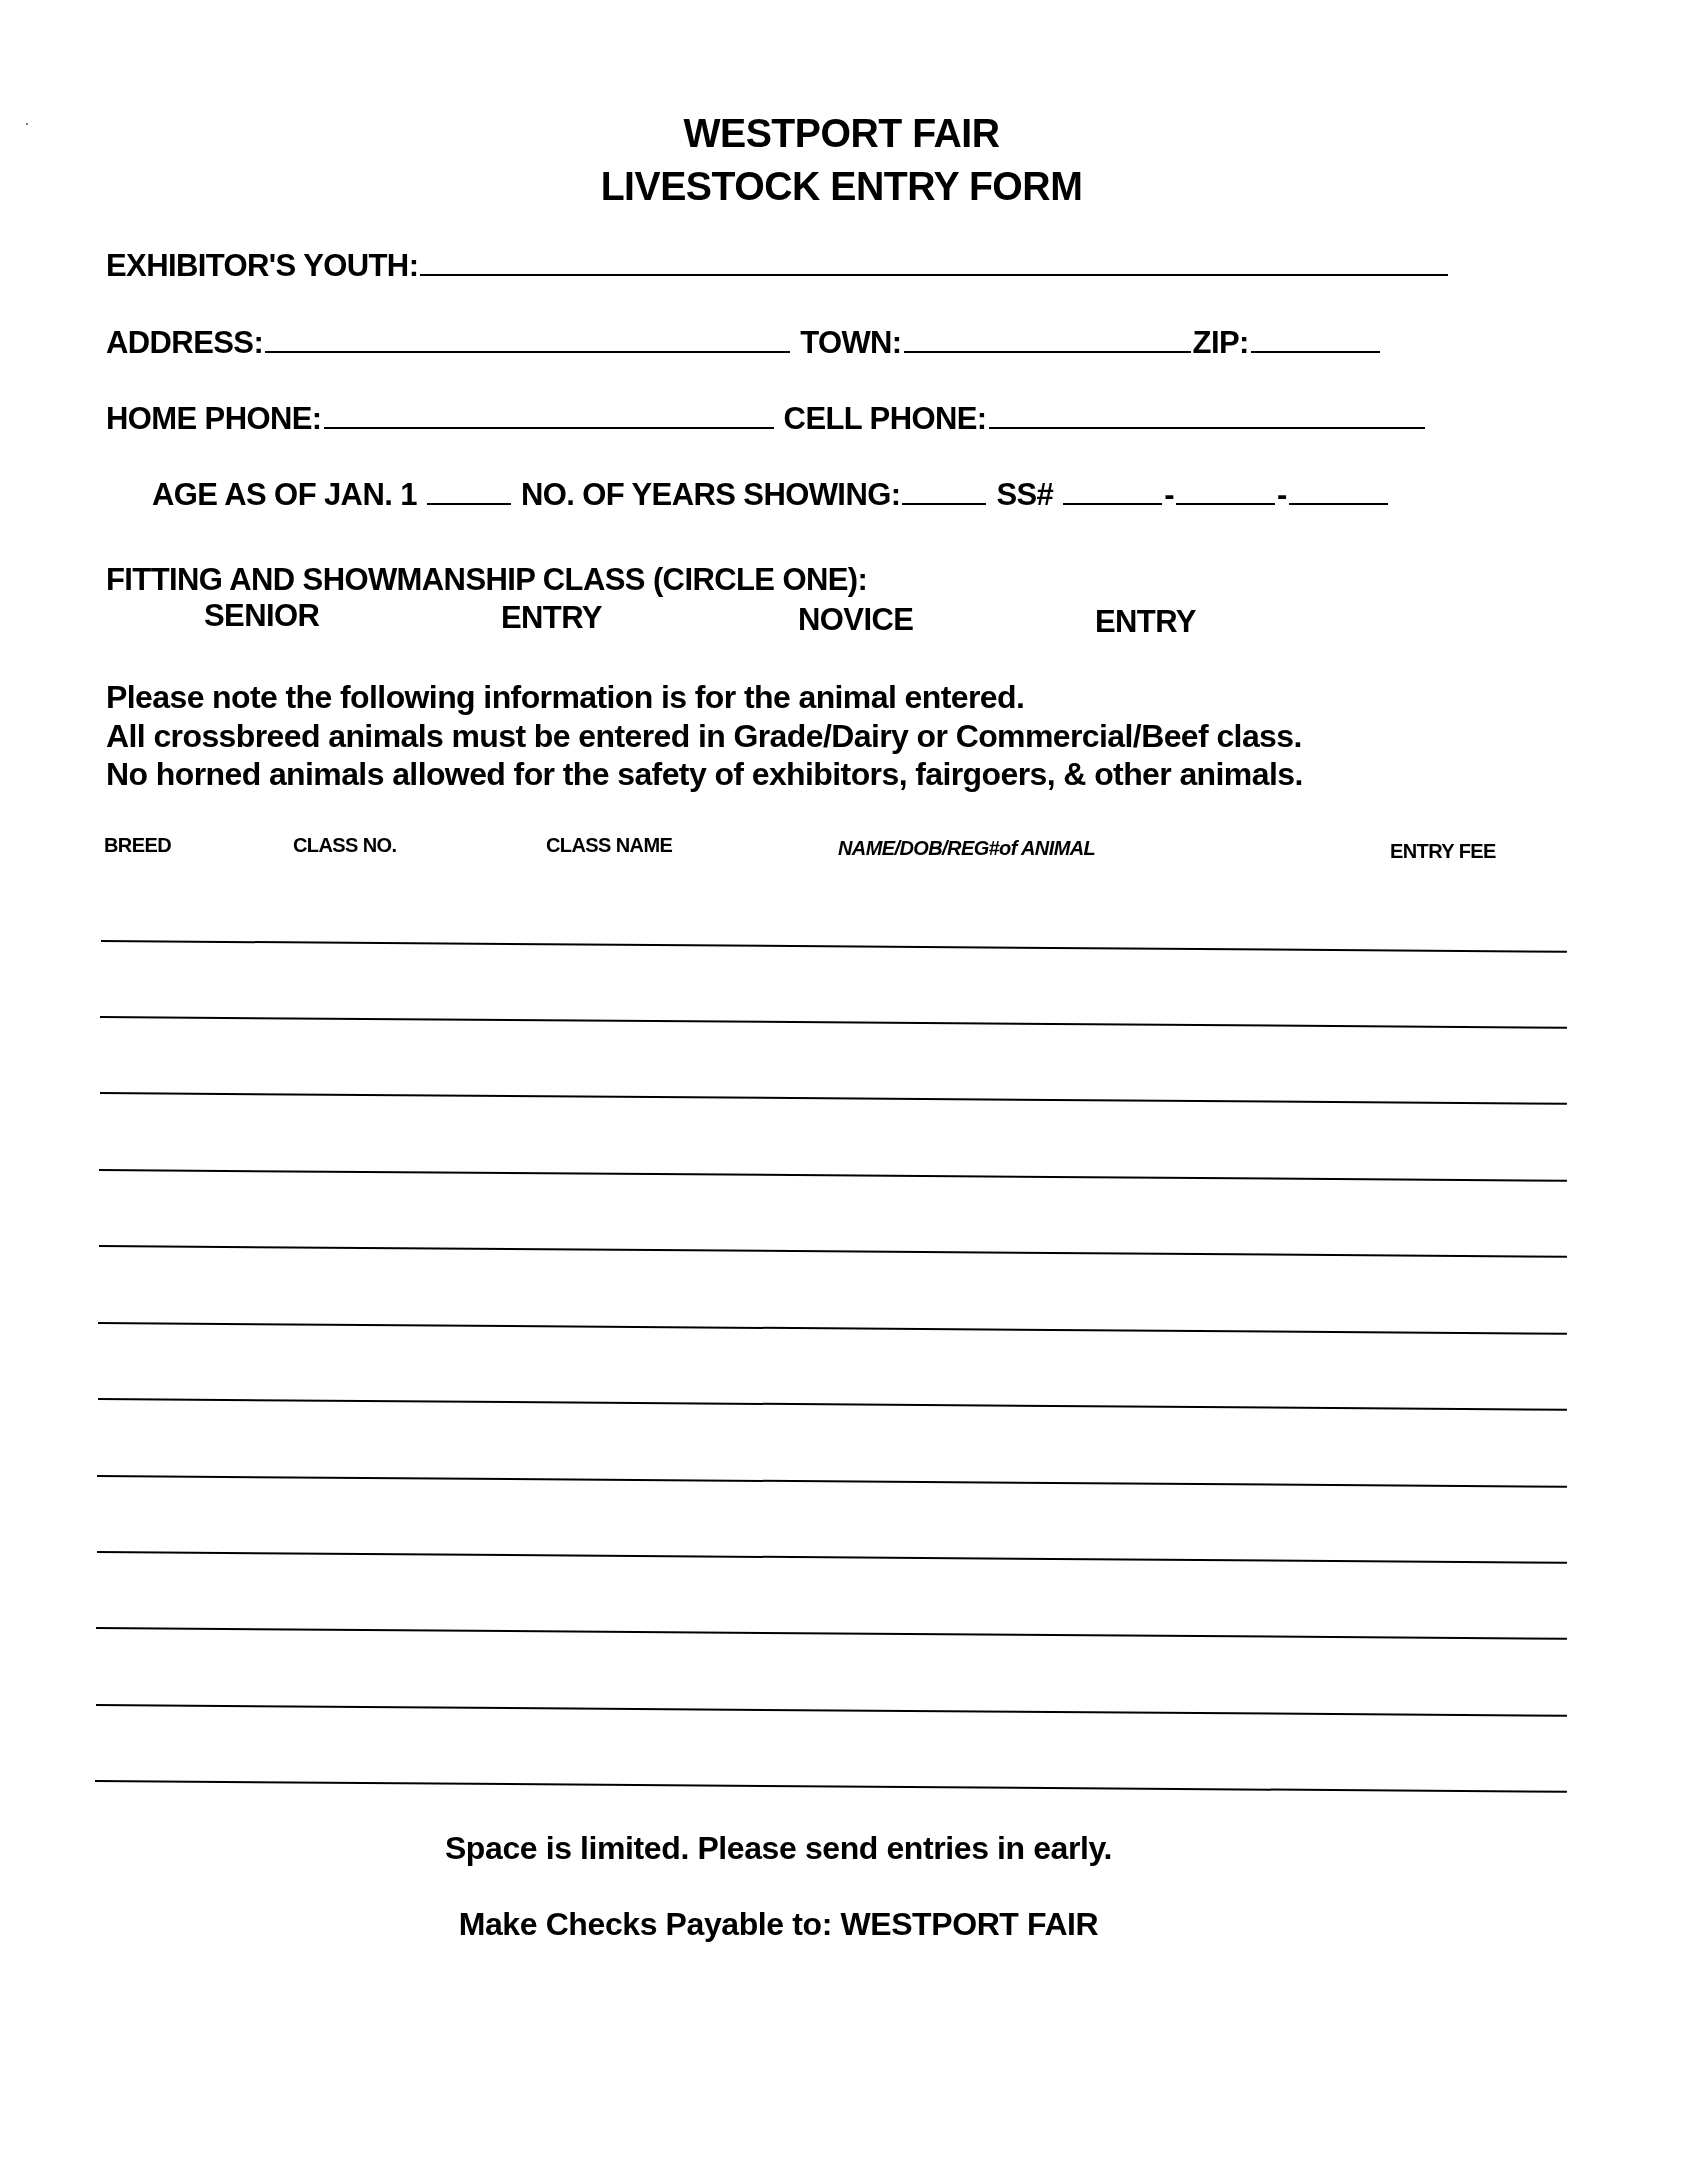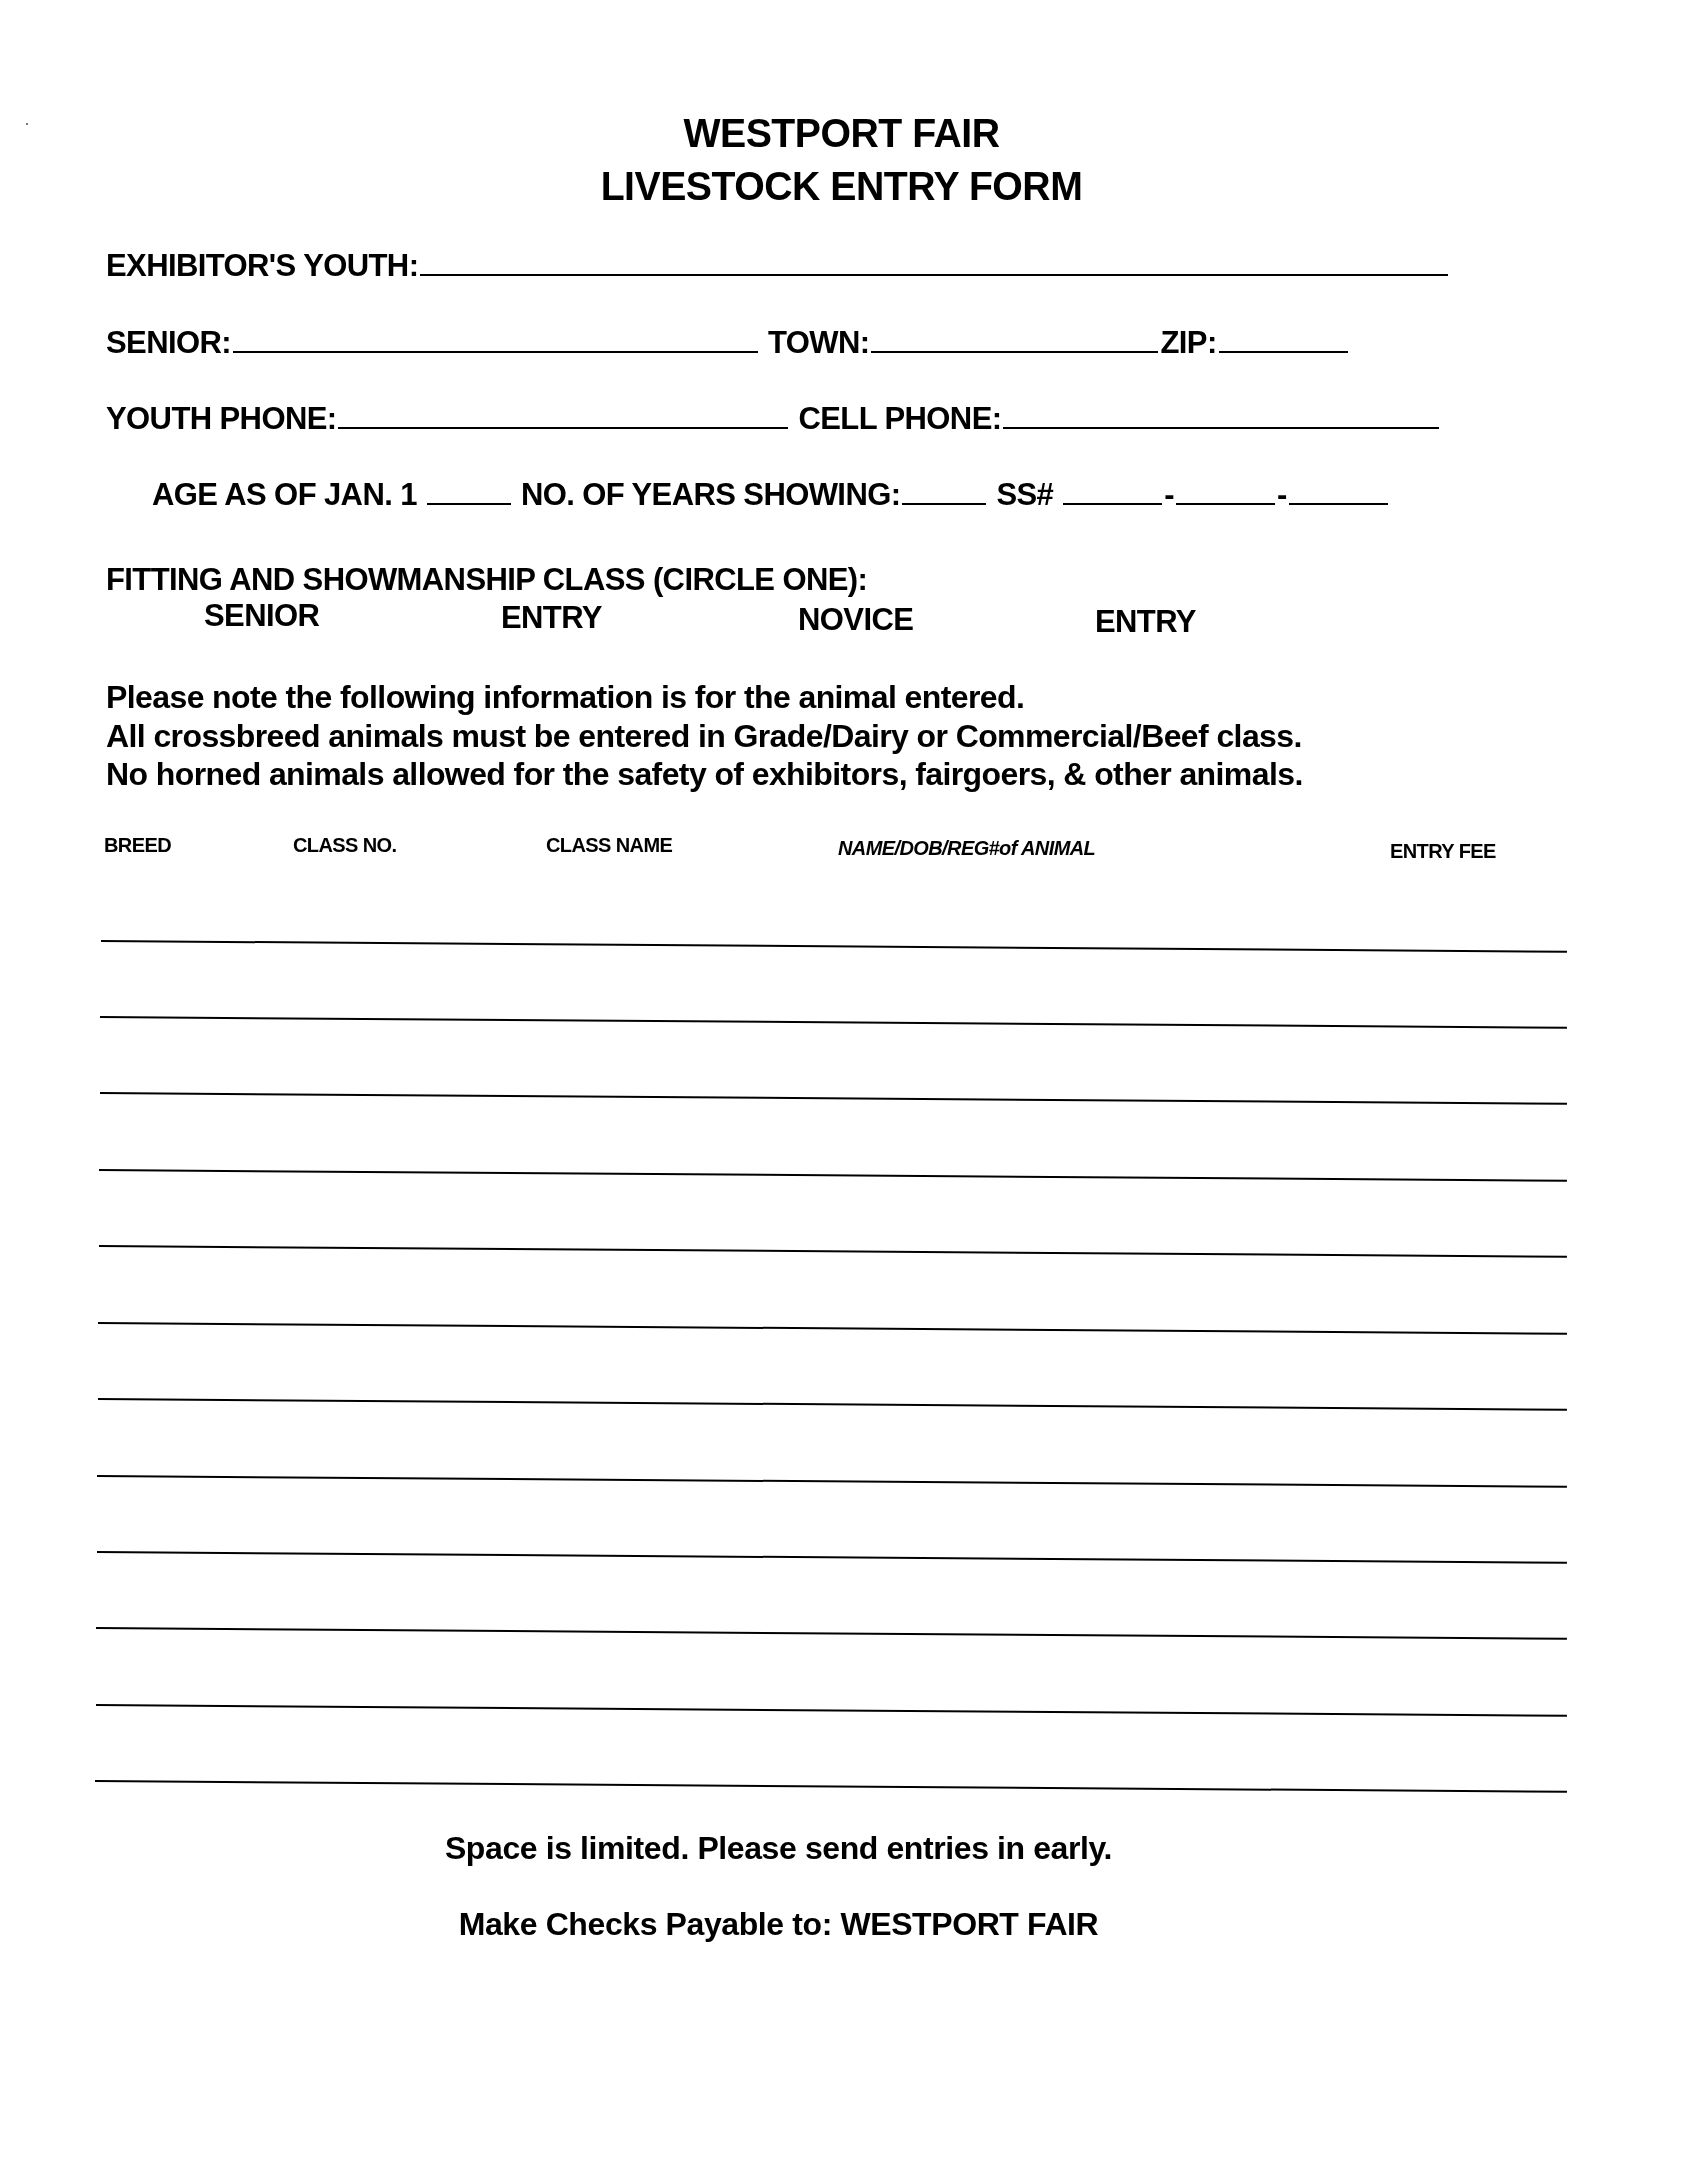--- a/index.html
+++ b/index.html
@@ -26,26 +26,26 @@
 <div class="speck"></div>
 
 <div class="abs title" style="top:111px;">WESTPORT FAIR</div>
 <div class="abs title" style="top:164px;">LIVESTOCK ENTRY FORM</div>
 
 <div class="row" style="top:248px;">
   <span>EXHIBITOR'S YOUTH:</span><span class="blank" style="width:1028px;"></span>
 </div>
 
 <div class="row" style="top:325px;">
-  <span>SENIOR:</span><span class="blank" style="width:525px;"></span>
+  <span>ADDRESS:</span><span class="blank" style="width:525px;"></span>
   <span>TOWN:</span><span class="blank" style="width:287px;"></span><span>ZIP:</span><span class="blank" style="width:129px;"></span>
 </div>
 
 <div class="row" style="top:401px;">
-  <span>YOUTH PHONE:</span><span class="blank" style="width:450px;"></span>
+  <span>HOME PHONE:</span><span class="blank" style="width:450px;"></span>
   <span>CELL PHONE:</span><span class="blank" style="width:436px;"></span>
 </div>
 
 <div class="row" style="top:477px;margin-left:46px;">
   <span>AGE AS OF JAN. 1</span>
   <span class="blank" style="width:84px;"></span>
   <span>NO. OF YEARS SHOWING:</span><span class="blank" style="width:84px;"></span>
   <span>SS#</span>
   <span class="blank" style="width:99px;"></span><span>-</span><span class="blank" style="width:99px;"></span><span>-</span><span class="blank" style="width:99px;"></span>
 </div>

